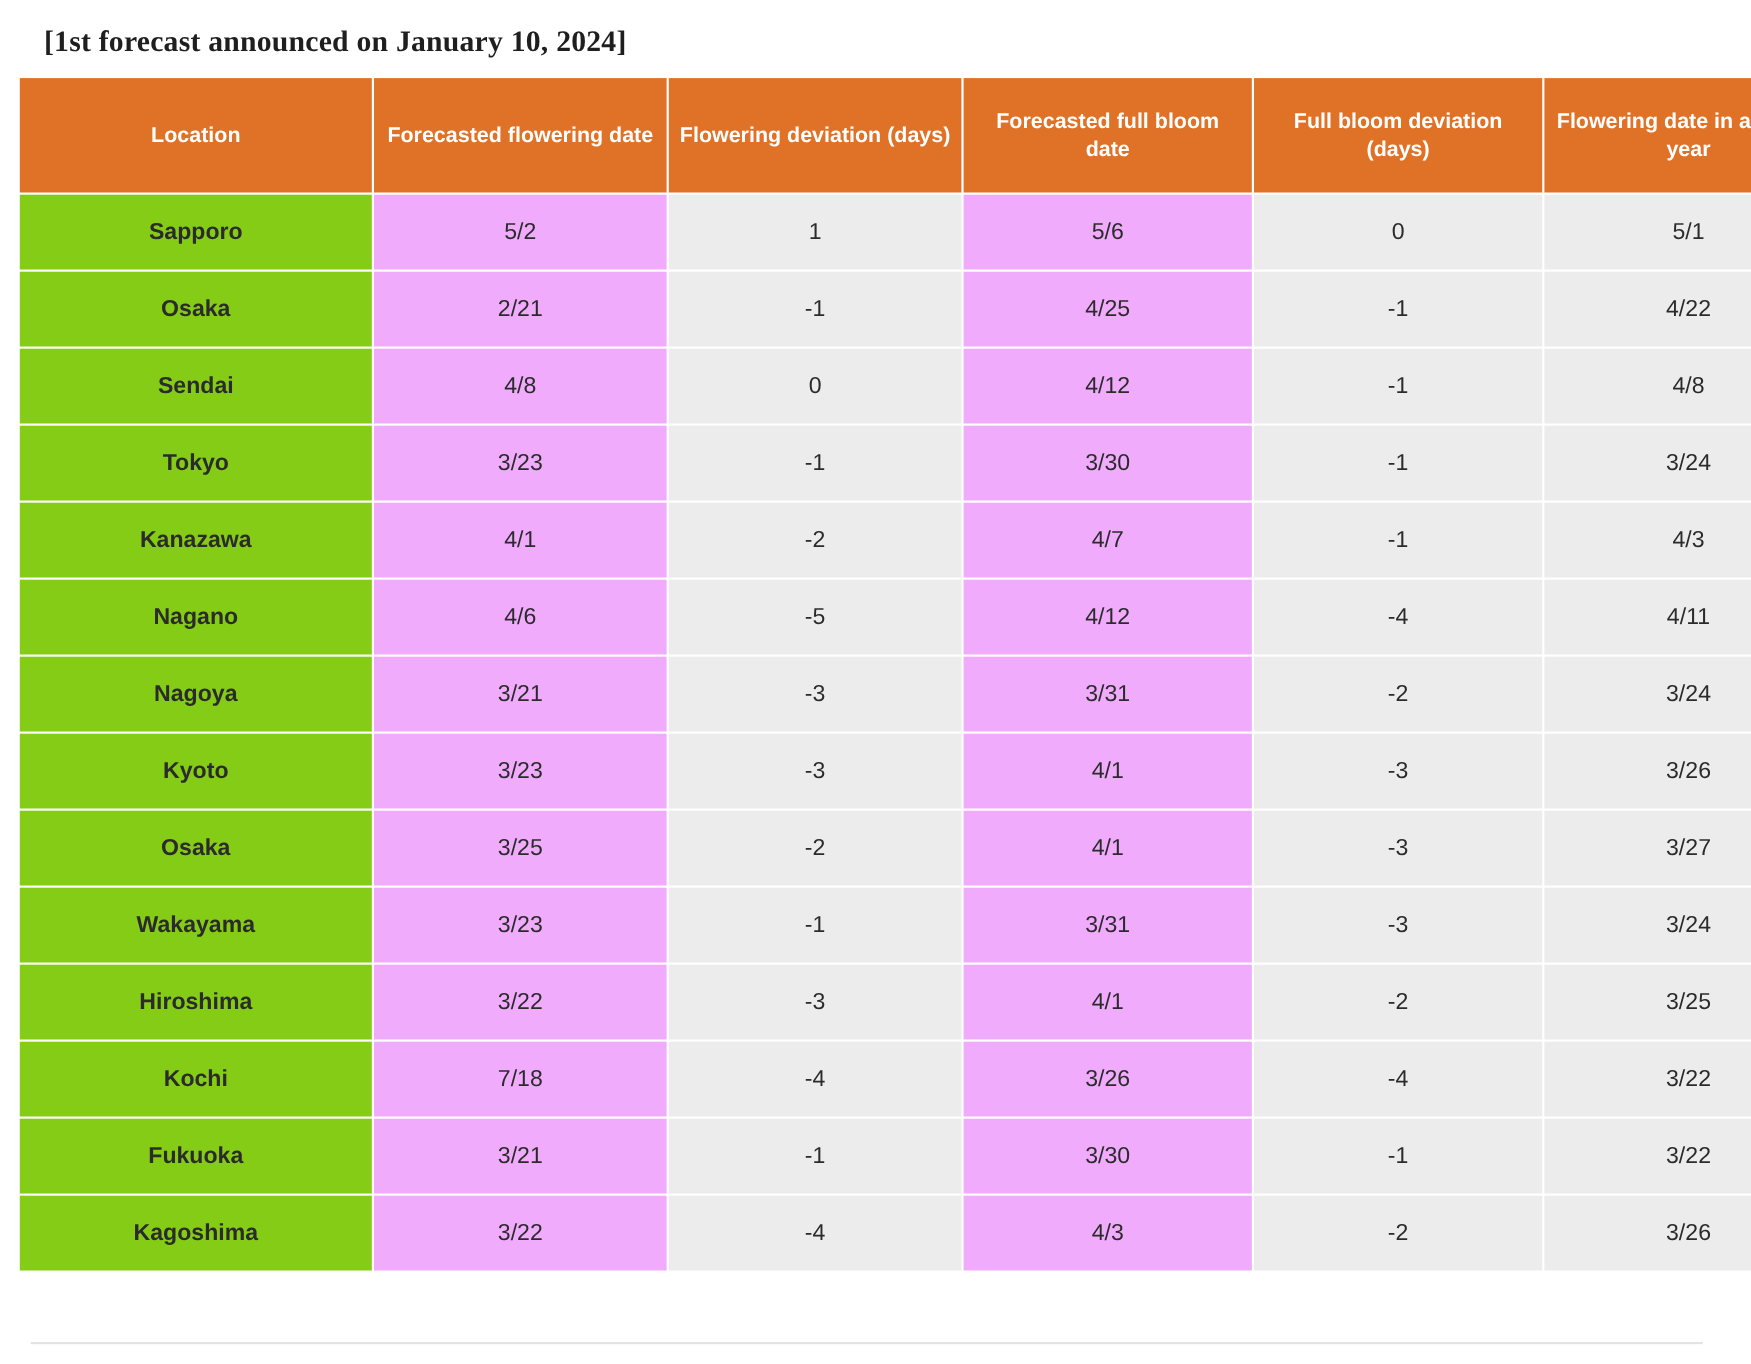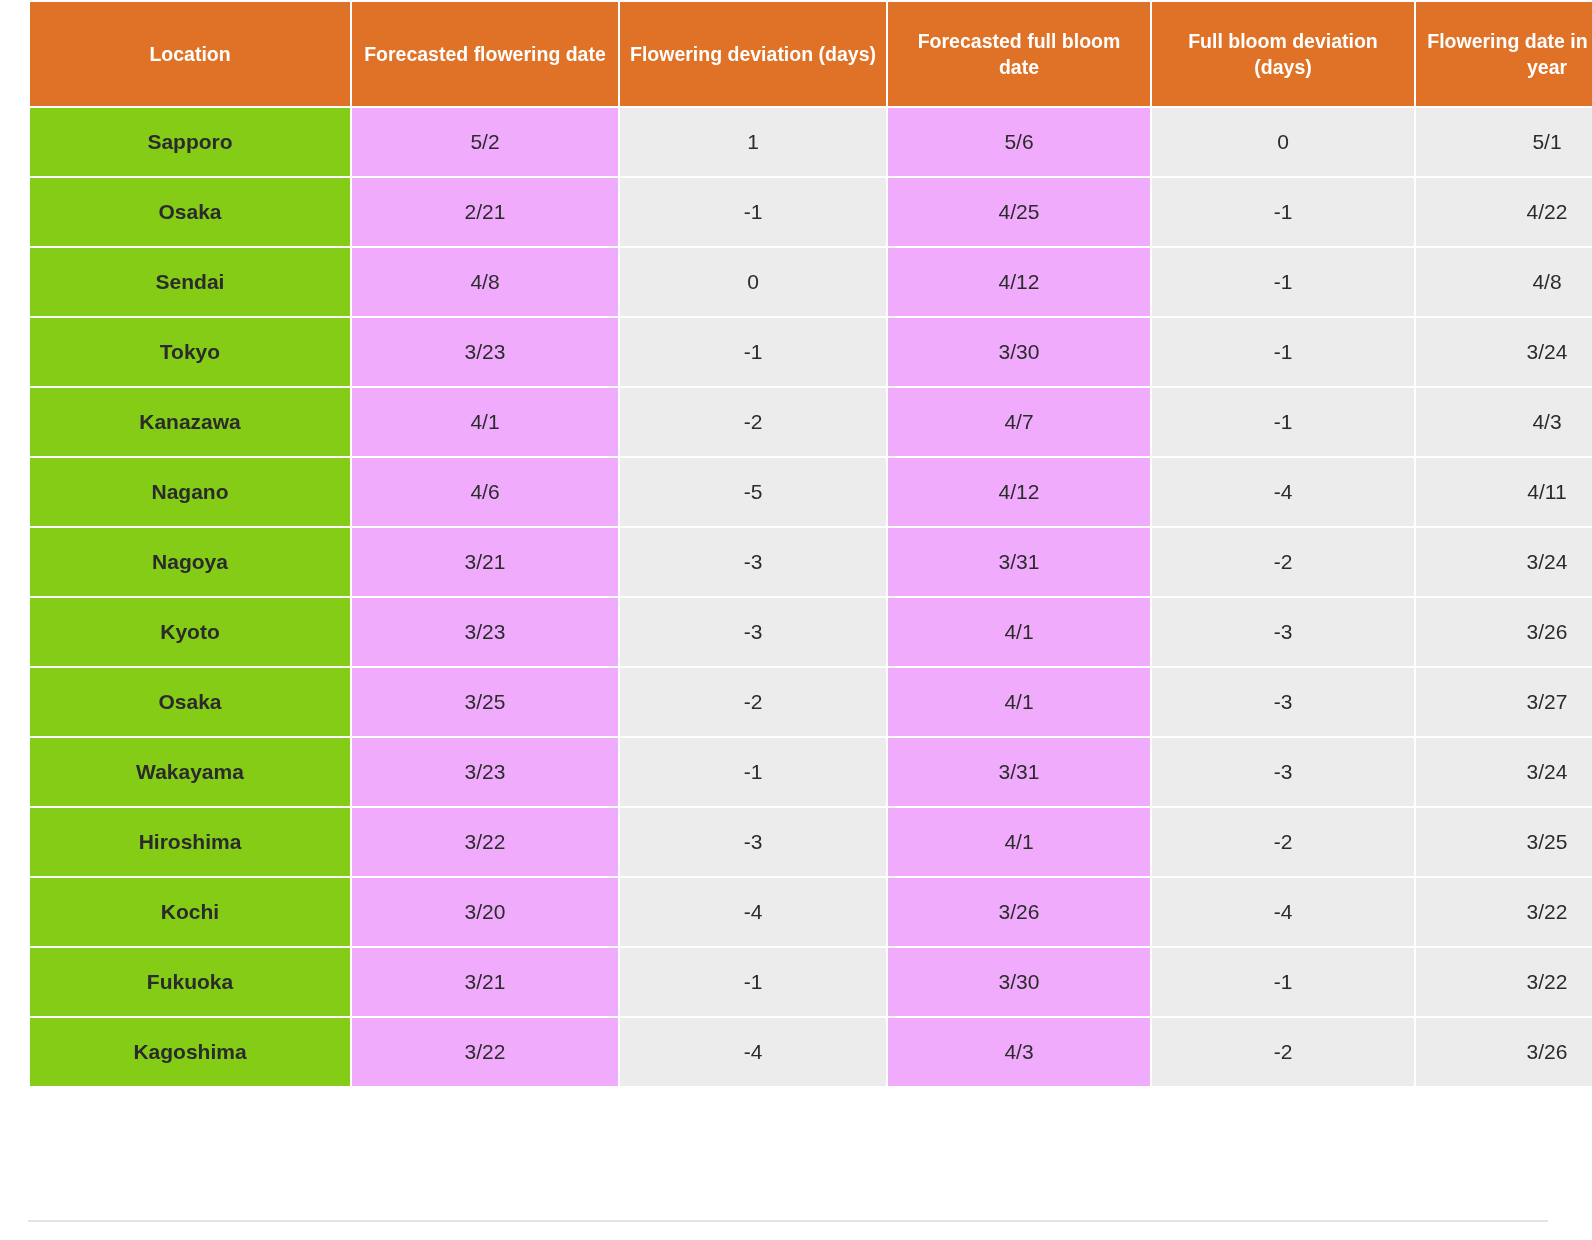--- a/index.html
+++ b/index.html
@@ -23,21 +23,21 @@
   }
   .caption {
     font-family: "Liberation Serif", serif;
     font-size: 27px;
     font-weight: bold;
     color: #1f1f1f;
     padding: 22px 0 16px 40px;
     letter-spacing: 0.2px;
   }
   .table-wrap {
-    padding: 0 40px 0 28px;
+    padding: 0 40px 0 16px;
   }
   table.forecast {
     border-collapse: separate;
     border-spacing: 2px 2px;
     width: 1520px;
     table-layout: fixed;
   }
   table.forecast th {
     background: #df7226;
     color: #ffffff;
@@ -87,20 +87,21 @@
     width: 1520px;
     height: 2px;
     background: #e3e3e3;
   }
 </style>
 </head>
 <body>
 
 <div class="page">
 
+  <div class="caption">[1st forecast announced on January 10, 2024]</div>
 
   <div class="table-wrap">
     <table class="forecast">
       <thead>
         <tr>
           <th class="loc-head">Location</th>
           <th class="col-b">Forecasted flowering date</th>
           <th class="col-c">Flowering deviation (days)</th>
           <th class="col-d">Forecasted full bloom date</th>
           <th class="col-e">Full bloom deviation (days)</th>
@@ -191,21 +192,21 @@
         <tr>
           <td class="loc">Hiroshima</td>
           <td class="cream">3/22</td>
           <td class="plain">-3</td>
           <td class="cream">4/1</td>
           <td class="plain">-2</td>
           <td class="plain">3/25</td>
         </tr>
         <tr>
           <td class="loc">Kochi</td>
-          <td class="cream">3/20</td>
+          <td class="cream">7/18</td>
           <td class="plain">-4</td>
           <td class="cream">3/26</td>
           <td class="plain">-4</td>
           <td class="plain">3/22</td>
         </tr>
         <tr>
           <td class="loc">Fukuoka</td>
           <td class="cream">3/21</td>
           <td class="plain">-1</td>
           <td class="cream">3/30</td>

